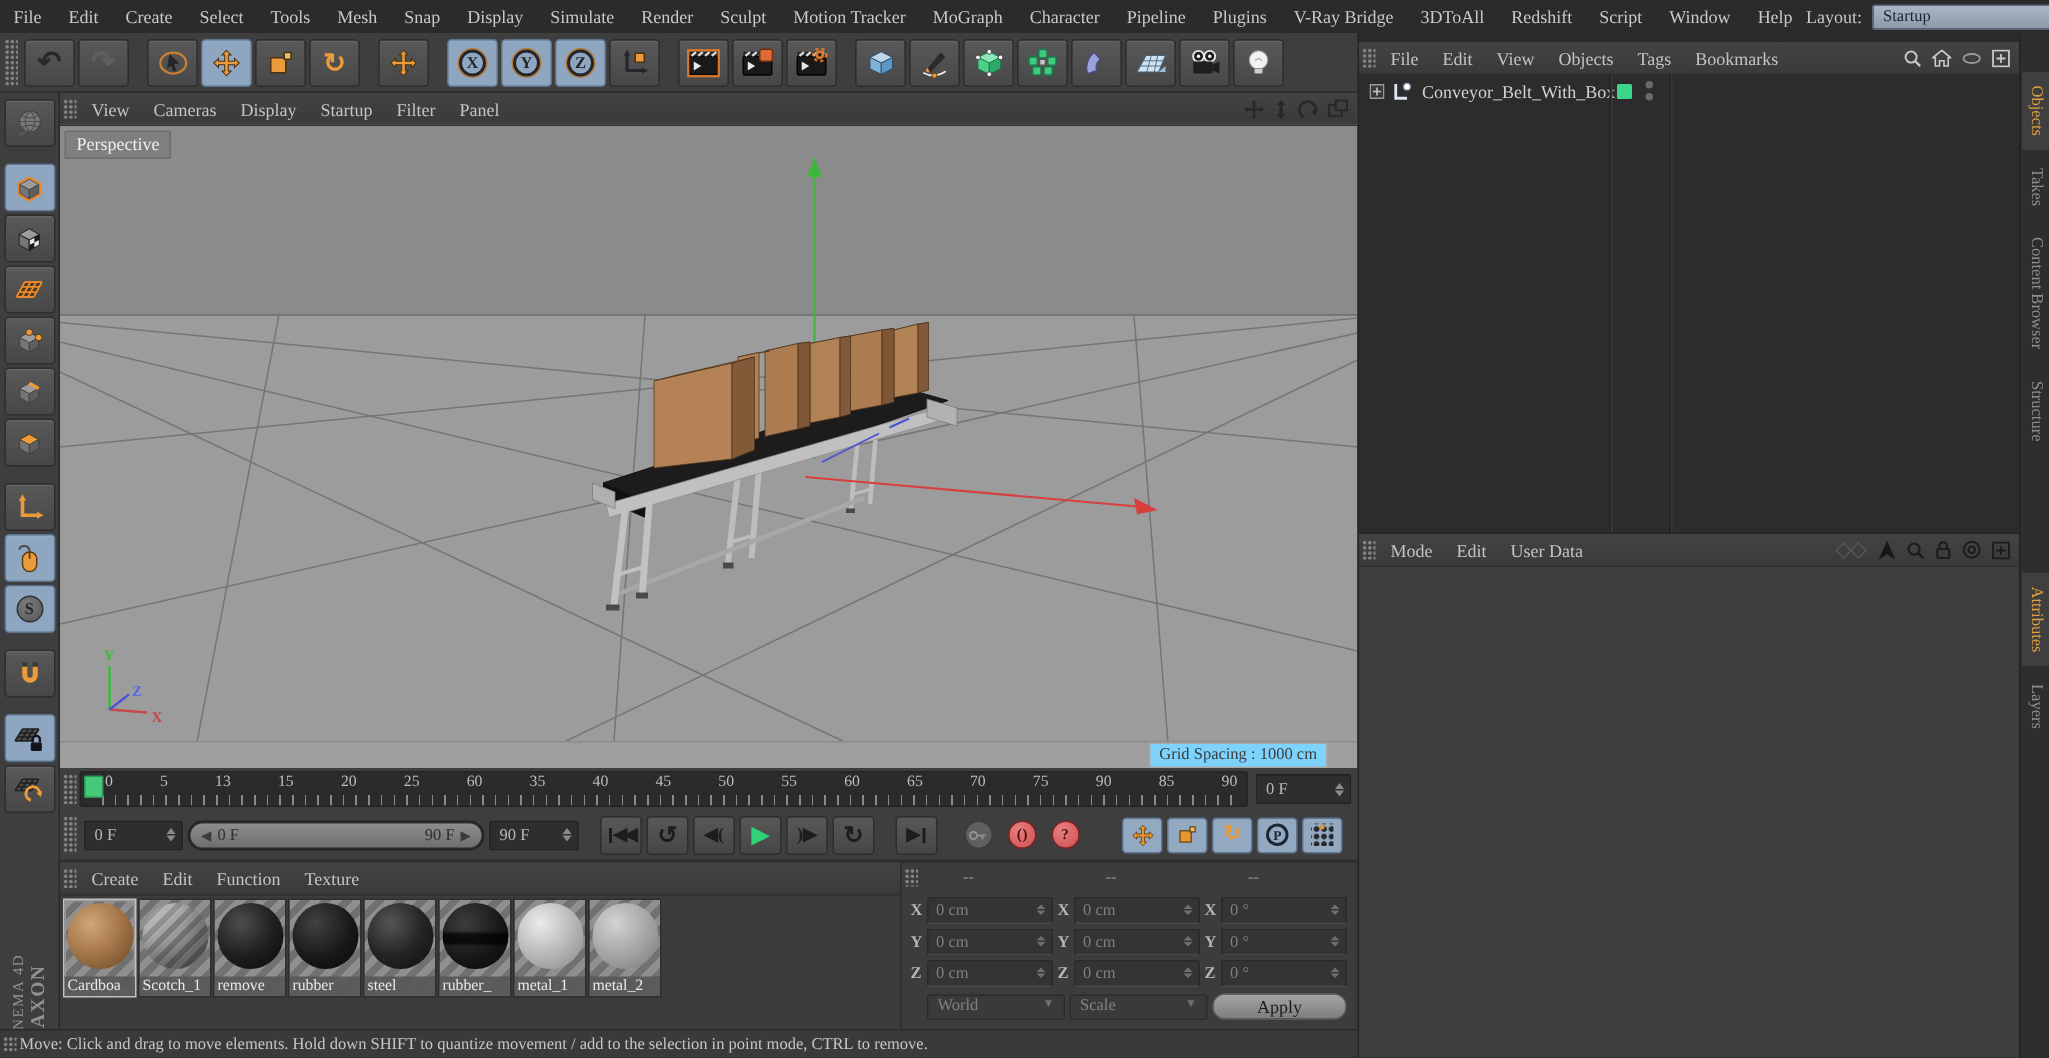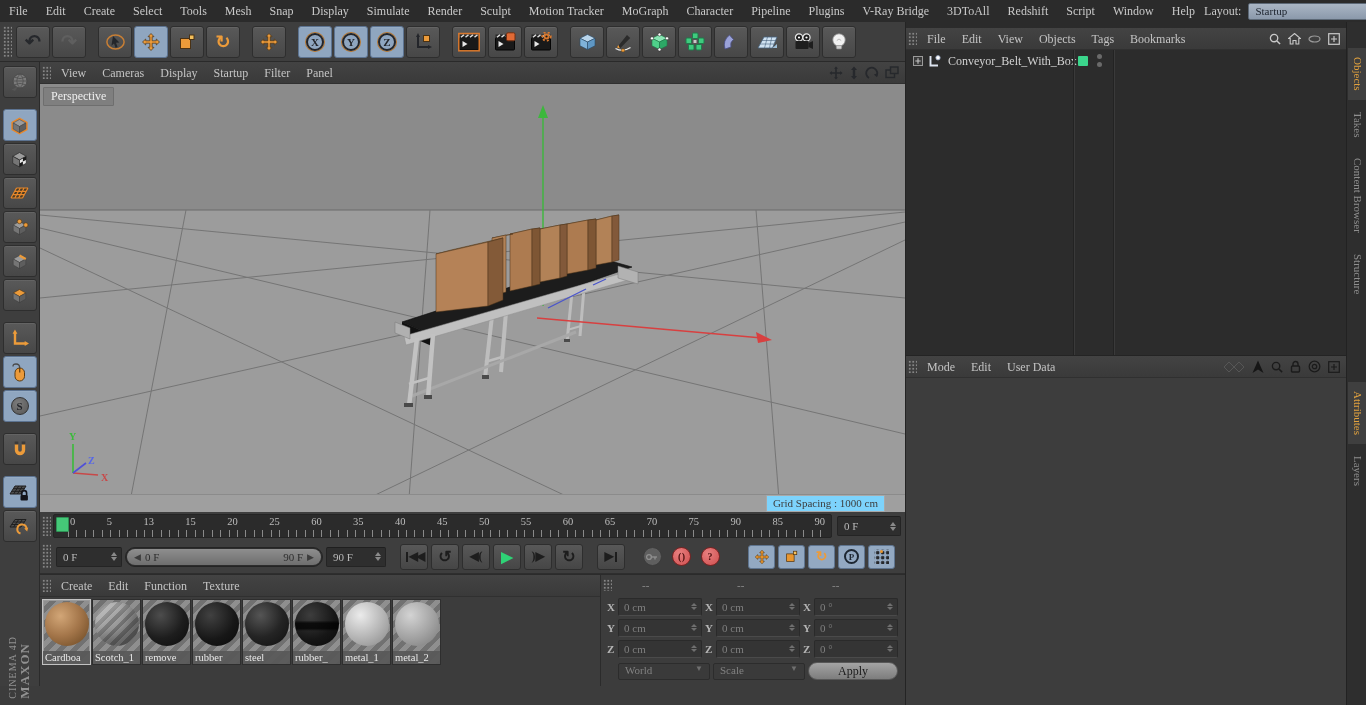--- a/index.html
+++ b/index.html
@@ -899,20 +899,24 @@
         <span class="dd-arrow">▼</span>
       </div>
       <div class="gsel">
         <span>Scale</span>
         <span class="dd-arrow">▼</span>
       </div>
       <div id="apply-btn">Apply</div>
     </div>
   </div>
 
+  <div id="statusbar">
+    <span class="grip"></span>
+    <span class="msg">Move: Click and drag to move elements. Hold down SHIFT to quantize movement / add to the selection in point mode, CTRL to remove.</span>
+  </div>
 
   <div id="right-col">
     <div id="right-top-strip"></div>
     <div class="panel-menu">
       <span class="grip"></span>
       <nav class="menu-row">
 
       <span class="menu-item">File</span>
           <span class="menu-item">Edit</span>
           <span class="menu-item">View</span>

